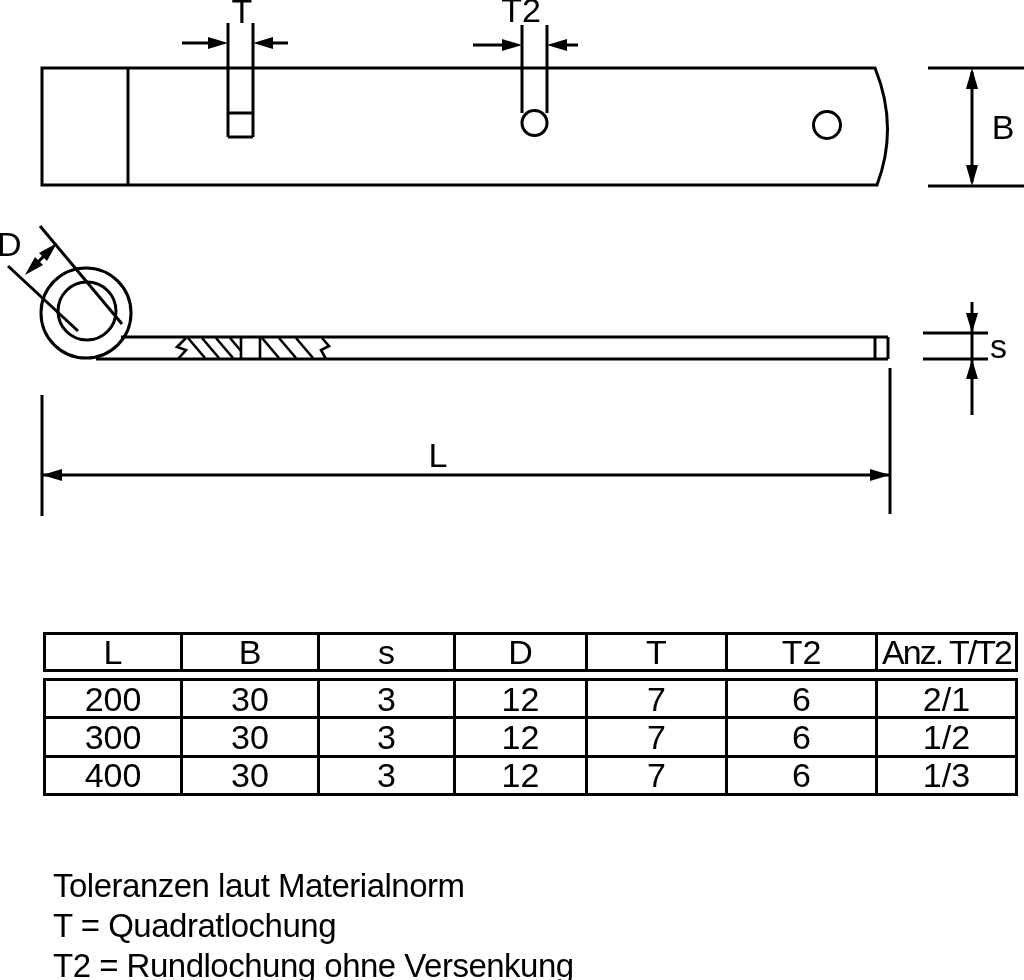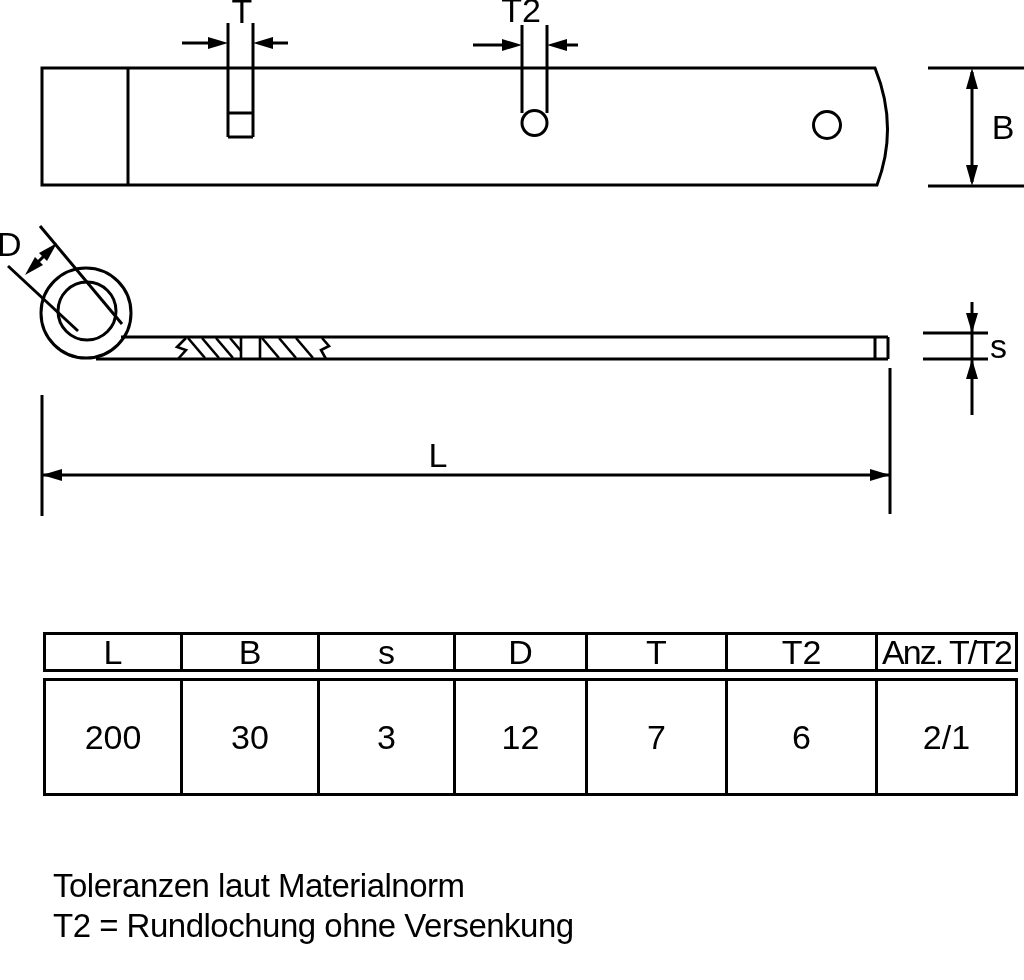--- a/index.html
+++ b/index.html
@@ -202,21 +202,40 @@
     <tbody>
         <tr>
       <td>200</td>
       <td>30</td>
       <td>3</td>
       <td>12</td>
       <td>7</td>
       <td>6</td>
       <td>2/1</td>
     </tr>
+    <tr>
+      <td>300</td>
+      <td>30</td>
+      <td>3</td>
+      <td>12</td>
+      <td>7</td>
+      <td>6</td>
+      <td>1/2</td>
+    </tr>
+    <tr>
+      <td>400</td>
+      <td>30</td>
+      <td>3</td>
+      <td>12</td>
+      <td>7</td>
+      <td>6</td>
+      <td>1/3</td>
+    </tr>
   </tbody>
     </table>
 
   <div id="notes">
     <div>Toleranzen laut Materialnorm</div>
+    <div>T = Quadratlochung</div>
     <div>T2 = Rundlochung ohne Versenkung</div>
   </div>
 
 </div>
 
 </body></html>

